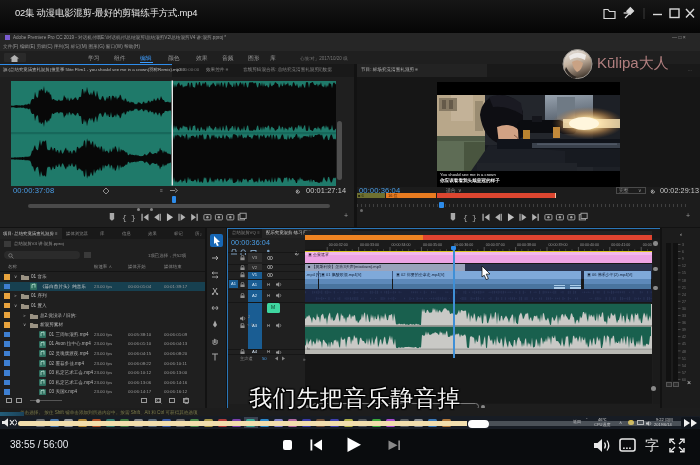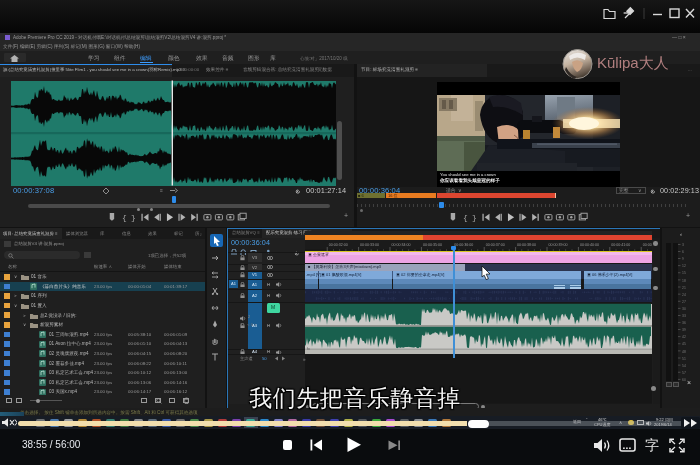--- a/index.html
+++ b/index.html
@@ -2,20 +2,21 @@
 <html><head><meta charset="utf-8">
 <style>
 *{margin:0;padding:0;box-sizing:border-box}
 body{width:700px;height:465px;background:#000;overflow:hidden;font-family:"Liberation Sans",sans-serif}
 #app{position:absolute;left:0;top:0;width:700px;height:465px;background:#000;overflow:hidden}
 .ab{position:absolute}
 </style></head><body>
 <div id="app">
 
 <div class="ab" style="left:0;top:0;width:700px;height:33px;background:linear-gradient(#161616,#050505)"></div>
+<div style="position:absolute;left:15px;top:7.5px;font-size:9.4px;line-height:9.4px;color:#e8e8e8;white-space:nowrap;letter-spacing:-0.2px">02集 动漫电影混剪-最好的剪辑练手方式.mp4</div>
 <svg class="ab" style="left:598px;top:4px" width="100" height="18" viewBox="0 0 100 18">
 <g stroke="#d8d8d8" stroke-width="1.2" fill="none">
 <path d="M6 5.5 h4 l1.5 2 h5.5 v7 h-11 z"></path>
 <g transform="translate(32,9)">
           <path d="M-3.5,-4 L1,-4 L1,1 L-3.5,1 Z" fill="#d8d8d8" transform="rotate(45)"></path>
           <path d="M-1.2,1.2 L-4.5,4.5" stroke-width="1.3" transform="rotate(45) translate(0,0) rotate(-45) rotate(45)"></path>
           <line x1="-1" y1="1" x2="-5" y2="5"></line>
         </g>
 <line x1="46" y1="4" x2="46" y2="15" stroke="#3a3a3a" stroke-width="1"></line>
 <line x1="55" y1="10.5" x2="64" y2="10.5" stroke-width="1.4"></line>
@@ -1060,21 +1061,21 @@
 <svg class="ab" style="left:681px;top:416.5px" width="19" height="12" viewBox="0 0 19 12">
 <rect width="19" height="12" rx="2" fill="#10151c"></rect>
 <path d="M3 2 L9 6 L3 10 Z" fill="#f0f0f0"></path>
 <path d="M10 2 L16 6 L10 10 Z" fill="#f0f0f0"></path>
 </svg>
 <div class="ab" style="left:5px;top:385.5px;width:700px;text-align:center;font-size:23px;line-height:24px;color:#f5f5f5;text-shadow:0 0 2px #000,1px 1px 1px #000,-1px -1px 1px #000,1px -1px 1px #000,-1px 1px 1px #000;letter-spacing:0.5px">我们先把音乐静音掉</div>
 <svg class="ab" style="left:481px;top:266px" width="10" height="14" viewBox="0 0 10 14">
       <path d="M1 0 L9 8 L5.2 8.2 L7.4 12.6 L5.2 13.6 L3.2 9.2 L1 11 Z" fill="#fff" stroke="#000" stroke-width="0.7"></path>
     </svg>
 <div class="ab" style="left:0;top:428.5px;width:700px;height:36.5px;background:#0a0c0e"></div>
-<div style="position:absolute;left:22px;top:439.5px;font-size:10px;line-height:10px;color:#e6e9ee;white-space:nowrap;">38:55 / 56:00</div>
+<div style="position:absolute;left:10px;top:439.5px;font-size:10px;line-height:10px;color:#e6e9ee;white-space:nowrap;">38:55 / 56:00</div>
 <div class="ab" style="left:283px;top:440.4px;width:9.4px;height:9.4px;background:#fff;border-radius:2px"></div>
 <svg class="ab" style="left:310px;top:438.5px" width="13" height="12" viewBox="0 0 13 12">
 <rect x="0.5" y="0.5" width="1.8" height="11" fill="#fff"></rect>
 <path d="M12 0.5 L3.5 6 L12 11.5 Z" fill="#fff"></path>
 </svg>
 <svg class="ab" style="left:346.5px;top:436.5px" width="14.5" height="15.5" viewBox="0 0 14.5 15.5">
       <path d="M0.5 0.5 L14 7.75 L0.5 15 Z" fill="#fff"></path>
     </svg>
 <svg class="ab" style="left:387.5px;top:439.5px" width="12.5" height="10.5" viewBox="0 0 12.5 10.5">
 <path d="M0.5 0.5 L9.5 5.25 L0.5 10 Z" fill="#8a8a8a"></path>

